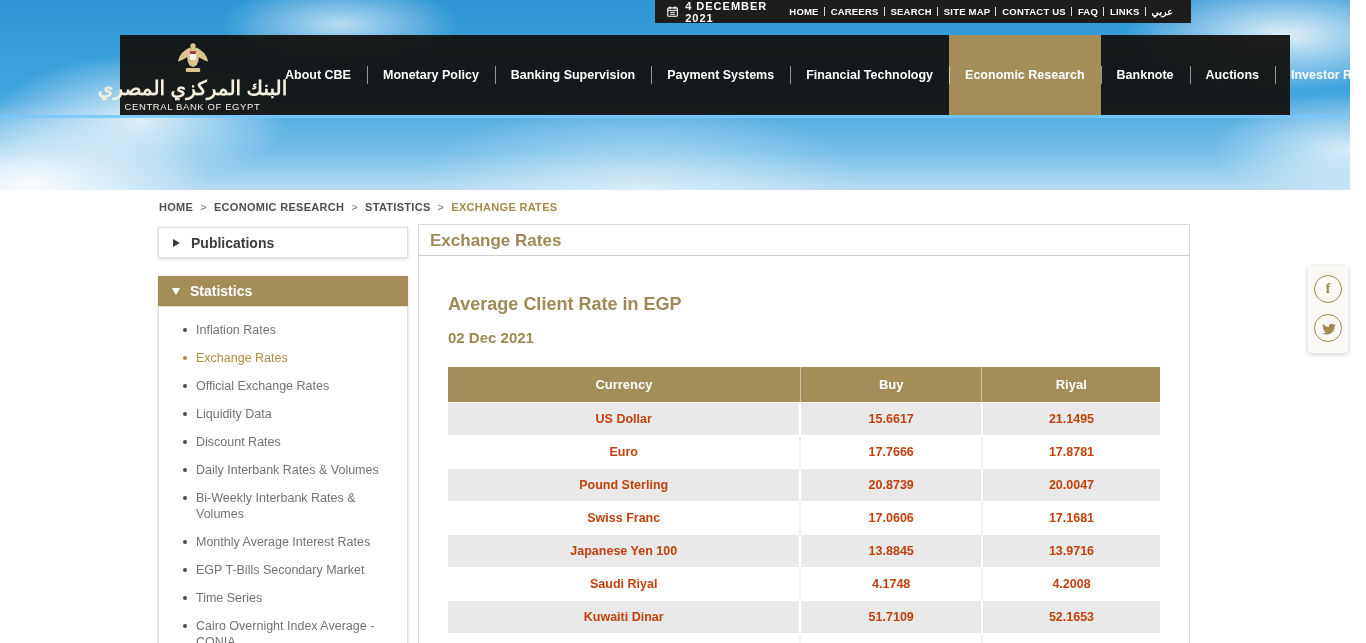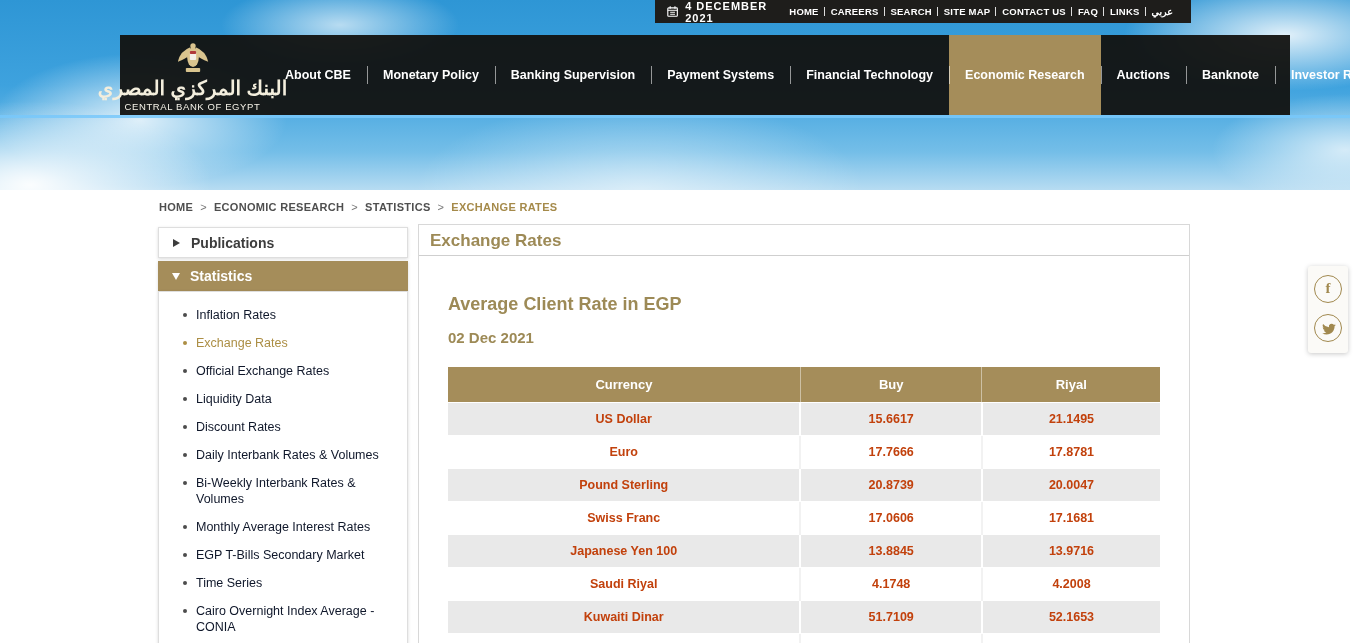--- a/index.html
+++ b/index.html
@@ -57,35 +57,35 @@
                 letter-spacing:.3px; }
   .crumb { cursor:pointer; white-space:nowrap; }
   .crumb-sep { color:#777; font-weight:normal; }
   .crumb.current { color:#a58a4a; cursor:default; }
 
   
   .sidebar { position:absolute; left:158px; top:227px; width:250px; }
   .side-box { background:#fff; border:1px solid #dedede;
               box-shadow:0 1px 3px rgba(0,0,0,.15); }
   .pub-row { height:31px; display:flex; align-items:center; gap:11px;
-             padding-left:14px; margin-bottom:3px; cursor:pointer; }
+             padding-left:14px; margin-bottom:18px; cursor:pointer; }
   .pub-label { font-size:14px; color:#3d3d3d; font-weight:bold; }
   .tri-right { width:0; height:0; border-left:7px solid #3d3d3d;
                border-top:4.5px solid transparent; border-bottom:4.5px solid transparent; }
   .stat-head { height:30px; background:#a58d5a; display:flex; align-items:center;
                gap:10px; padding-left:14px; color:#fff; font-weight:bold;
                font-size:14px; cursor:pointer; border:none;
                box-shadow:0 1px 3px rgba(0,0,0,.15); }
   .tri-down { width:0; height:0; border-top:7px solid #fff;
               border-left:4.5px solid transparent; border-right:4.5px solid transparent; }
   .side-list { border:1px solid #dedede; background:#fff; height:400px;
                padding:15px 12px 10px 24px; box-shadow:0 1px 3px rgba(0,0,0,.15); }
   .side-list ul { list-style:none; }
   .side-item { display:flex; gap:9px; margin-bottom:12px; font-size:12.5px;
-               color:#0f172a; cursor:pointer; line-height:16px; }
+               color:#737373; cursor:pointer; line-height:16px; }
   .bullet { flex:0 0 auto; width:4px; height:4px; border-radius:50%;
             background:#4c4c4c; margin-top:6px; }
   .side-item.active { color:#ac8e44; }
   .side-item.active .bullet { background:#ac8e44; }
 
   
   .main-panel { position:absolute; left:418px; top:224px; width:772px; height:500px;
                 background:#fff; border:1px solid #d8d8d8; }
   .panel-title { height:31px; line-height:31px; padding-left:11px; color:#9d8a56;
                  font-size:17px; font-weight:bold; border-bottom:1px solid #cfcfcf; }
@@ -160,22 +160,22 @@
       <div class="logo-arabic">البنك المركزي المصري</div>
       <div class="logo-english">CENTRAL BANK OF EGYPT</div>
     </div>
     <div class="nav-menu">
       <div class="nav-item">About CBE</div>
       <div class="nav-item">Monetary Policy</div>
       <div class="nav-item">Banking Supervision</div>
       <div class="nav-item">Payment Systems</div>
       <div class="nav-item">Financial Technology</div>
       <div class="nav-item active">Economic Research</div>
+      <div class="nav-item">Banknote</div>
       <div class="nav-item">Auctions</div>
-      <div class="nav-item">Banknote</div>
       <div class="nav-item">Investor Relations</div>
     </div>
 
   </div>
 
   <div class="breadcrumb">
     <span class="crumb">HOME</span>
     <span class="crumb-sep">&gt;</span>
     <span class="crumb">ECONOMIC RESEARCH</span>
     <span class="crumb-sep">&gt;</span>

